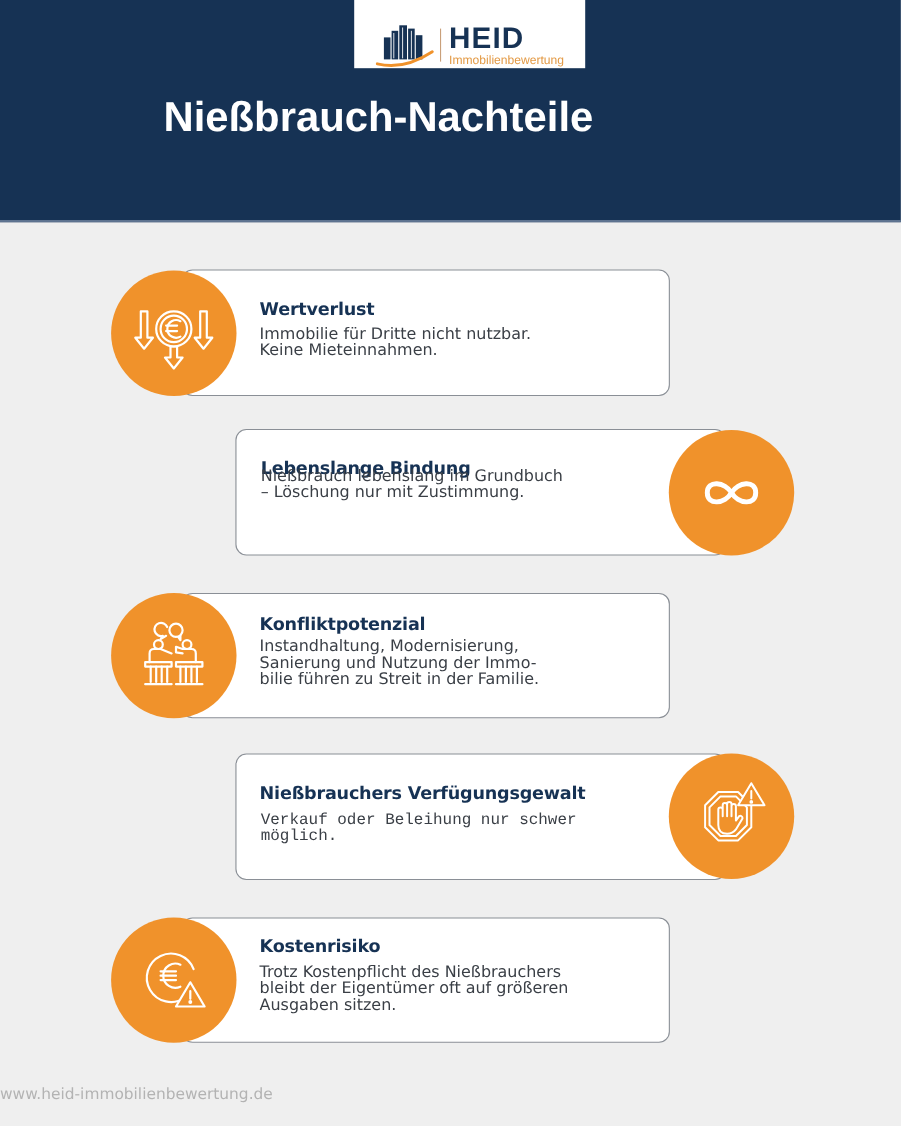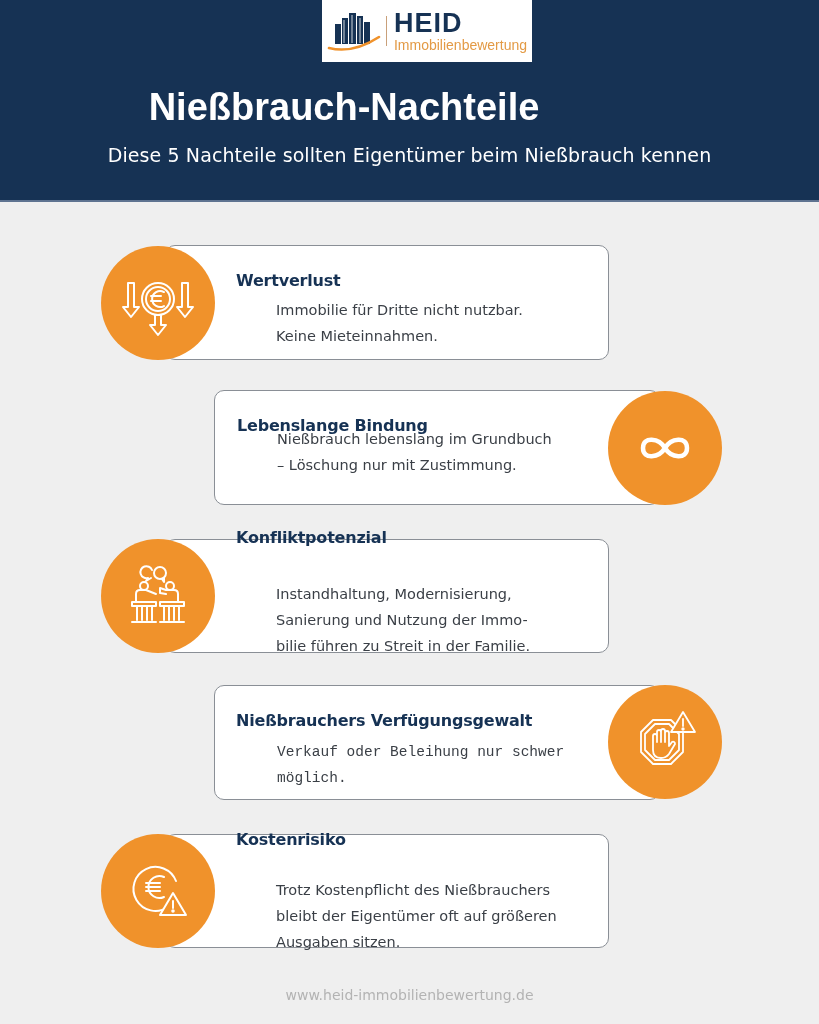--- a/index.html
+++ b/index.html
@@ -10,33 +10,33 @@
     position: relative;
   }
   .header {
     position: absolute; left: 0; top: 0; width: 819px; height: 202px;
     background: #163254;
     border-bottom: 2px solid #5e7390;
   }
   .logo-box {
     position: absolute; left: 322px; top: 0; width: 210px; height: 62px;
     background: #ffffff;
-    display: flex; align-items: center; justify-content: center;
+    display: flex; align-items: flex-end; justify-content: center;
   }
   .logo-inner { display: flex; align-items: center; gap: 4px; }
   .logo-mark { width: 54px; height: 42px; }
   .logo-divider { width: 1px; height: 30px; background: #c9a07a; margin: 0 3px 0 1px; }
   .logo-text { display: flex; flex-direction: column; line-height: 1; }
   .logo-name {
     font-family: "Liberation Sans", sans-serif; font-weight: bold;
     font-size: 27px; color: #163254; letter-spacing: 1px;
   }
   .logo-sub {
     font-family: "Liberation Sans", sans-serif;
-    font-size: 14px; color: #e39a45; margin-top: 1px;
+    font-size: 11px; color: #e39a45; margin-top: 1px;
   }
   .title {
     position: absolute; left: 0; top: 86px; width: 688px; text-align: center;
     font-family: "Liberation Sans", sans-serif; font-weight: bold;
     font-size: 38px; color: #ffffff;
   }
   .subtitle {
     position: absolute; left: 0; top: 144px; width: 819px; text-align: center;
     font-family: "DejaVu Sans", sans-serif;
     font-size: 19px; color: #ffffff; letter-spacing: 0.1px;
@@ -50,24 +50,24 @@
     background: #f0922b;
     display: flex; align-items: center; justify-content: center;
   }
   .circle svg { width: 80px; height: 80px; }
   .card-title {
     position: absolute; font-family: "DejaVu Sans", sans-serif; font-weight: bold;
     font-size: 16px; color: #163254; white-space: nowrap; letter-spacing: -0.2px;
   }
   .card-text {
     position: absolute; font-family: "DejaVu Sans", sans-serif;
-    font-size: 14.5px; line-height: 26px; color: #3a3f46; white-space: pre-line; margin-left: 40px;
+    font-size: 14.5px; line-height: 15px; color: #3a3f46; white-space: pre-line;
   }
   .footer {
-    position: absolute; left: 0; top: 987px; width: 819px; text-align: center;
+    position: absolute; left: 0; top: 987px; width: 819px; 
     font-family: "DejaVu Sans", sans-serif; font-size: 14px; color: #b3b3b3;
   }
 </style>
 </head>
 <body>
 
 <div class="header">
   <div class="logo-box">
     <div class="logo-inner">
       <svg class="logo-mark" viewBox="0 0 54 42">
@@ -82,21 +82,20 @@
         <path d="M2 38 Q 26 44 52 27" stroke="#f0922b" stroke-width="2.6" fill="none" stroke-linecap="round"></path>
       </svg>
       <div class="logo-divider"></div>
       <div class="logo-text">
         <span class="logo-name">HEID</span>
         <span class="logo-sub">Immobilienbewertung</span>
       </div>
     </div>
   </div>
   <div class="title">Nießbrauch-Nachteile</div>
-  <div class="subtitle">Diese 5 Nachteile sollten Eigentümer beim Nießbrauch kennen</div>
 </div>
 
 <div class="card" style="left:165px; top:245px; width:444px; height:115px;"></div>
 <div class="circle" style="left:101px; top:246px;">
   <svg viewBox="0 0 80 80" fill="none" stroke="#fff" stroke-width="2" stroke-linejoin="round" stroke-linecap="round">
     <circle cx="40" cy="36" r="16"></circle>
     <circle cx="40" cy="36" r="12"></circle>
     <path d="M46 29 a8 8 0 1 0 0 14"></path>
     <line x1="33" y1="33" x2="43" y2="33"></line>
     <line x1="33" y1="38" x2="43" y2="38"></line>
@@ -136,21 +135,21 @@
       <line x1="29" y1="50" x2="29" y2="64"></line>
       <line x1="34" y1="50" x2="34" y2="64"></line>
     <line x1="46" y1="50" x2="46" y2="64"></line>
       <line x1="51" y1="50" x2="51" y2="64"></line>
       <line x1="56" y1="50" x2="56" y2="64"></line>
       <line x1="61" y1="50" x2="61" y2="64"></line>
     <line x1="14" y1="66" x2="38" y2="66"></line>
       <line x1="42" y1="66" x2="66" y2="66"></line>
   </svg>
 </div>
-<div class="card-title" style="left:236px; top:528px;">Konfliktpotenzial</div>
+<div class="card-title" style="left:236px; top:558px;">Konfliktpotenzial</div>
 <div class="card-text" style="left:236px; top:581px;">Instandhaltung, Modernisierung,
 Sanierung und Nutzung der Immo-
 bilie führen zu Streit in der Familie.</div>
 
 <div class="card" style="left:214px; top:685px; width:446px; height:115px;"></div>
 <div class="circle" style="left:608px; top:685px;">
   <svg viewBox="0 0 80 80" fill="none" stroke="#fff" stroke-width="1.8" stroke-linejoin="round" stroke-linecap="round">
     <polygon points="28,18 46,18 58,30 58,50 46,62 28,62 16,50 16,30"></polygon>
     <polygon points="30,22 44,22 54,32 54,48 44,58 30,58 20,48 20,32"></polygon>
     <path d="M28 48 v-14 a2 2 0 0 1 4 0 v6 v-10 a2 2 0 0 1 4 0 v10 v-11 a2 2 0 0 1 4 0 v11 v-9 a2 2 0 0 1 4 0 v13 l3 -4 a2 2 0 0 1 3 2 l-6 10 q-3 4 -8 4 q-8 0 -8 -8 z"></path>
@@ -169,18 +168,18 @@
     <path d="M50 56 A22 22 0 1 1 58 30"></path>
     <path d="M46 26 a11 11 0 1 0 0 20"></path>
     <line x1="28" y1="32" x2="42" y2="32"></line>
     <line x1="28" y1="36" x2="42" y2="36"></line>
     <line x1="28" y1="40" x2="42" y2="40"></line>
     <path d="M55 42 l13 22 h-26 z" fill="#f0922b"></path>
     <line x1="55" y1="50" x2="55" y2="57"></line>
     <circle cx="55" cy="60" r="0.8" fill="#fff"></circle>
   </svg>
 </div>
-<div class="card-title" style="left:236px; top:830px;">Kostenrisiko</div>
+<div class="card-title" style="left:236px; top:850px;">Kostenrisiko</div>
 <div class="card-text" style="left:236px; top:877px;">Trotz Kostenpflicht des Nießbrauchers
 bleibt der Eigentümer oft auf größeren
 Ausgaben sitzen.</div>
 
 <div class="footer">www.heid-immobilienbewertung.de</div>
 
 </body></html>

